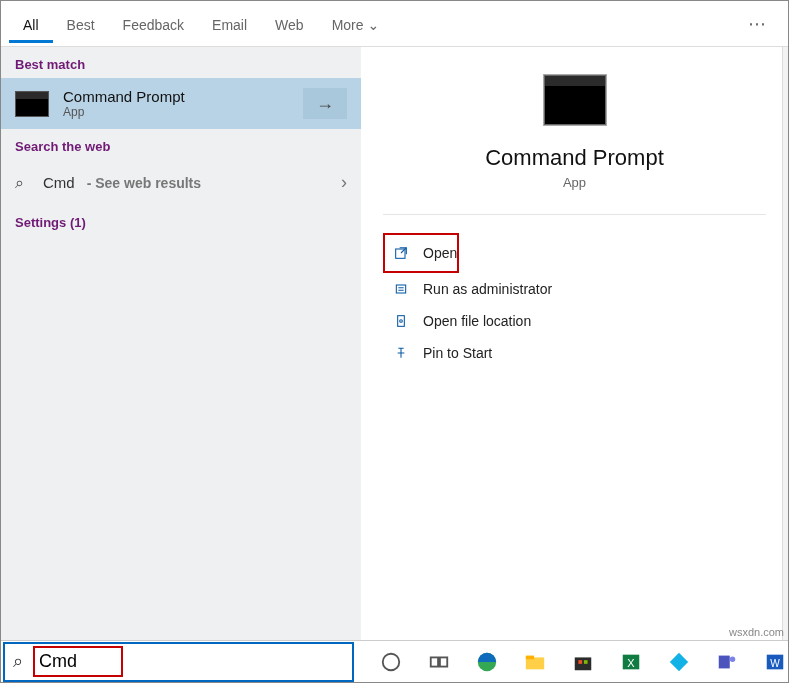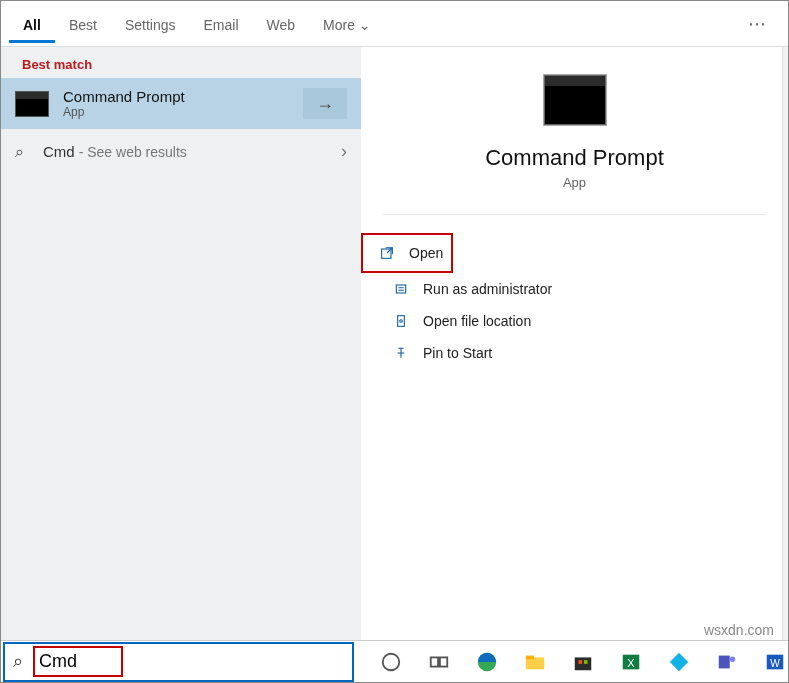--- a/index.html
+++ b/index.html
@@ -1,100 +1,102 @@
 <!DOCTYPE html>
 <html><head>
 <meta charset="utf-8">
 <style>
   * { box-sizing: border-box; font-family: "Segoe UI", Arial, sans-serif; }
   body { margin: 0; width: 789px; height: 683px; background: #fff; border: 1px solid #888; position: relative; overflow: hidden; }
 
   .tabs { display: flex; align-items: center; height: 46px; padding: 0 8px; border-bottom: 1px solid #ddd; }
   .tab { padding: 12px 14px 10px; font-size: 14px; color: #666; cursor: default; }
-  .tab.active { color: #111; font-weight: 700; border-bottom: 3px solid #0078d4; padding-bottom: 7px; }
+  .tab.active { color: #111; font-weight: 400; border-bottom: 3px solid #0078d4; padding-bottom: 7px; }
   .tabs .spacer { flex: 1; }
   .more-dots { padding: 0 12px; color: #666; font-size: 18px; letter-spacing: 2px; }
 
   .body-area { display: flex; height: calc(100% - 46px - 42px); }
   .left { width: 360px; background: #eef0f2; display: flex; flex-direction: column; }
   .right { flex: 1; background: #fff; padding-top: 28px; position: relative; }
   .right::before { content:""; position:absolute; right:0; top:0; bottom:0; width:5px; background:#f3f3f3; border-left:1px solid #ddd;}
 
-  .section-h { font-size: 13px; font-weight: 600; padding: 10px 21px 6px; color: #b91c1c; }
+  .section-h { font-size: 13px; font-weight: 600; padding: 10px 14px 6px; color: #701a75; }
 
   .result-row { display: flex; align-items: center; padding: 10px 14px; }
   .result-row.selected { background: #b8d3e6; }
   .cmd-thumb { width: 34px; height: 26px; background: #000; border: 1px solid #555; margin-right: 14px; position: relative; }
   .cmd-thumb::before { content:""; position:absolute; top:0; left:0; right:0; height:7px; background:#2b2b2b;}
   .result-text { flex: 1; }
   .result-title { font-size: 15px; color: #111; }
   .result-sub { font-size: 12px; color: #555; }
   .arrow-box { width: 44px; align-self: stretch; display:flex; align-items:center; justify-content:center; color:#444; font-size:18px; background:#aac8dc;}
 
   .web-row { display:flex; align-items:center; padding: 12px 14px; color:#333; }
   .web-row .mag { width: 28px; color:#444; font-size:16px; }
   .web-row .term { font-size: 15px; }
-  .web-row .hint { font-size: 14px; color:#777; margin-left: 4px; }
+  .web-row .hint { font-size: 14px; color:#777; margin-left: 12px; font-weight: bold; }
   .web-row .chev { margin-left:auto; color:#777; font-size:18px; }
 
   .right .big-thumb { width: 62px; height: 50px; background:#000; border:1px solid #666; margin: 0 auto 20px; position:relative; box-shadow: 0 0 0 1px #aaa; }
   .right .big-thumb::before { content:""; position:absolute; top:0; left:0; right:0; height:10px; background:#2b2b2b;}
   .app-title { text-align:center; font-size: 22px; font-weight: 400; color:#111; }
   .app-sub { text-align:center; font-size: 13px; color:#666; margin-top:4px; margin-bottom: 24px; }
   .divider { height:1px; background:#e5e5e5; margin: 0 22px 18px; }
 
   .action { display:flex; align-items:center; padding: 8px 0 8px 28px; font-size: 14px; color:#222; }
   .action .ico { width: 24px; color:#0a5aa6; margin-right: 10px; display:flex; align-items:center; justify-content:center; }
   .action .ico svg { width:16px; height:16px; stroke:#0a5aa6; fill:none; stroke-width:1.6; }
-  .highlight-box { border: 2.5px solid #c40000; display:inline-flex; padding: 2px 8px; }
+  .highlight-box { border: 2.5px solid #c40000; display:inline-flex; padding: 2px 0; margin-left: 22px;}
   .highlight-box .action { padding-left: 4px; }
 
   .taskbar { position:absolute; left:0; right:0; bottom:0; height:42px; display:flex; align-items:center; background:#fff; border-top:1px solid #ccc; }
   .search-wrap { display:flex; align-items:center; height:40px; width:360px; border:2.5px solid #0067c0; background:#fff; margin-left:2px;}
   .search-wrap .mag { padding: 0 8px; color:#333; font-size:18px;}
   .search-input { border:none; outline:none; font-size:18px; width: 60px; background:transparent;}
   .search-highlight { border:2.5px solid #c40000; padding: 2px 24px 2px 2px; margin-left:2px; display:flex; align-items:center;}
 
   .tb-icons { display:flex; align-items:center; gap:22px; padding-left: 24px;}
   .tb-ico { width:26px; height:26px; display:flex; align-items:center; justify-content:center; }
   .tb-ico svg { width:22px; height:22px; }
 
-  .watermark { position:absolute; right:14px; bottom:44px; font-size:14px; color:#888;}
+  .watermark { position:absolute; right:4px; bottom:44px; font-size:11px; color:#888;}
 </style>
 </head>
 <body>
 
 <div class="tabs">
   <div class="tab active">All</div>
   <div class="tab">Best</div>
-  <div class="tab">Settings</div>
+  <div class="tab">Feedback</div>
   <div class="tab">Email</div>
   <div class="tab">Web</div>
   <div class="tab"><span>More</span> <span>⌄</span></div>
   <div class="spacer"></div>
   <div class="more-dots">⋯</div>
 </div>
 
 <div class="body-area">
   <div class="left">
     <div class="section-h">Best match</div>
     <div class="result-row selected">
       <div class="cmd-thumb"></div>
       <div class="result-text">
         <div class="result-title">Command Prompt</div>
         <div class="result-sub">App</div>
       </div>
       <div class="arrow-box">→</div>
     </div>
+    <div class="section-h">Search the web</div>
     <div class="web-row">
       <div class="mag">⌕</div>
       <span class="term">Cmd</span>
       <span class="hint"> - See web results</span>
       <span class="chev">›</span>
     </div>
+    <div class="section-h">Settings (1)</div>
   </div>
 
   <div class="right">
     <div class="big-thumb"></div>
     <div class="app-title">Command Prompt</div>
     <div class="app-sub">App</div>
     <div class="divider"></div>
 
     <div class="highlight-box">
       <div class="action">

